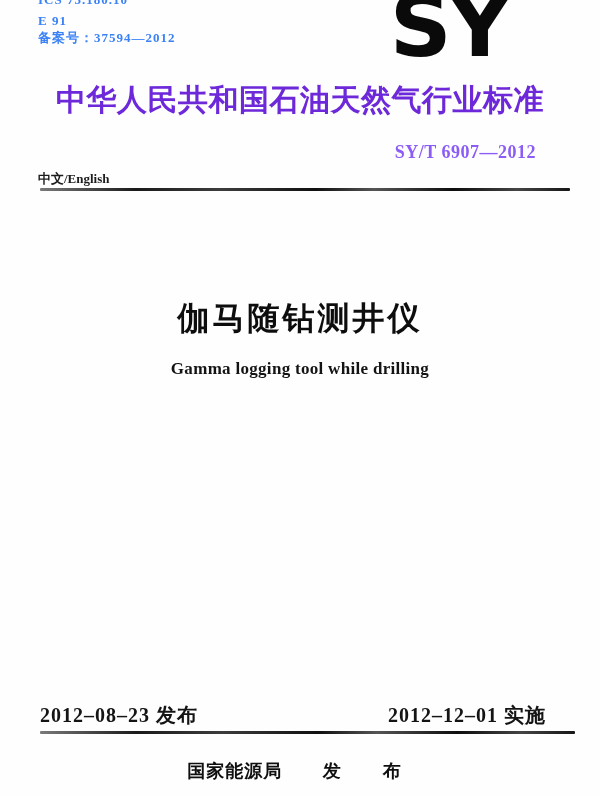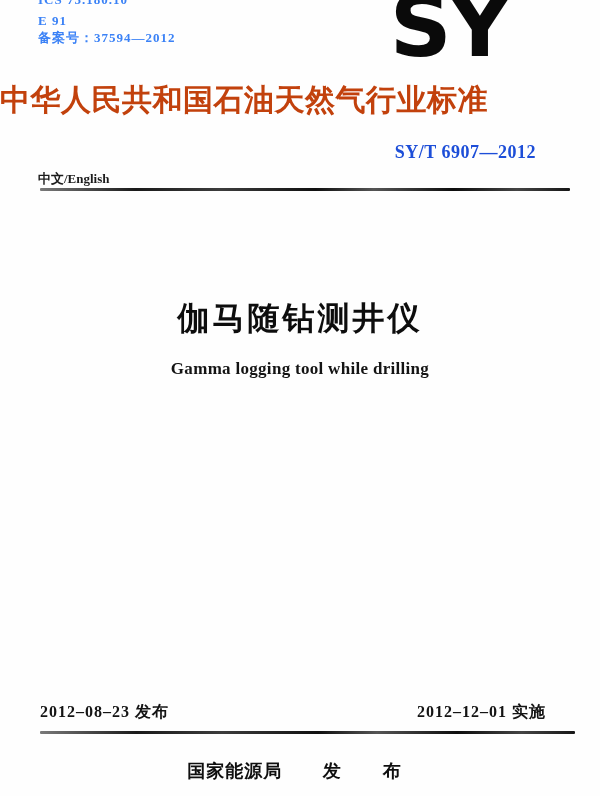--- a/index.html
+++ b/index.html
@@ -42,36 +42,36 @@
     letter-spacing: -3px;
     line-height: 1;
     color: #0a0a0a;
   }
 
   
   .std-heading {
     top: 80px;
     left: 0;
     width: 100%;
-    text-align: left;
+    text-align: center;
     font-family: "DejaVu Sans", "Liberation Sans", sans-serif;
     font-size: 30px;
     font-weight: bold;
     letter-spacing: 0.5px;
-    color: #c2410c;
+    color: #6d28d9;
     white-space: nowrap;
   }
 
   .std-number {
     top: 142px;
     right: 64px;
     font-size: 18px;
     font-weight: bold;
     letter-spacing: 0.5px;
-    color: #1d4ed8;
+    color: #8b5cf6;
   }
 
   .lang-note {
     top: 170px;
     left: 38px;
     font-size: 13px;
     font-weight: bold;
     color: #1c1c1c;
   }
 
@@ -105,21 +105,21 @@
     text-align: center;
     font-size: 17px;
     font-weight: bold;
     letter-spacing: 0.3px;
     color: #141414;
   }
 
   
   .date {
     top: 702px;
-    font-size: 16px;
+    font-size: 20px;
     font-weight: bold;
     letter-spacing: 1px;
     color: #141414;
     white-space: nowrap;
   }
   .date-issue     { left: 40px; }
   .date-implement { right: 54px; }
 
   
   .footer {

